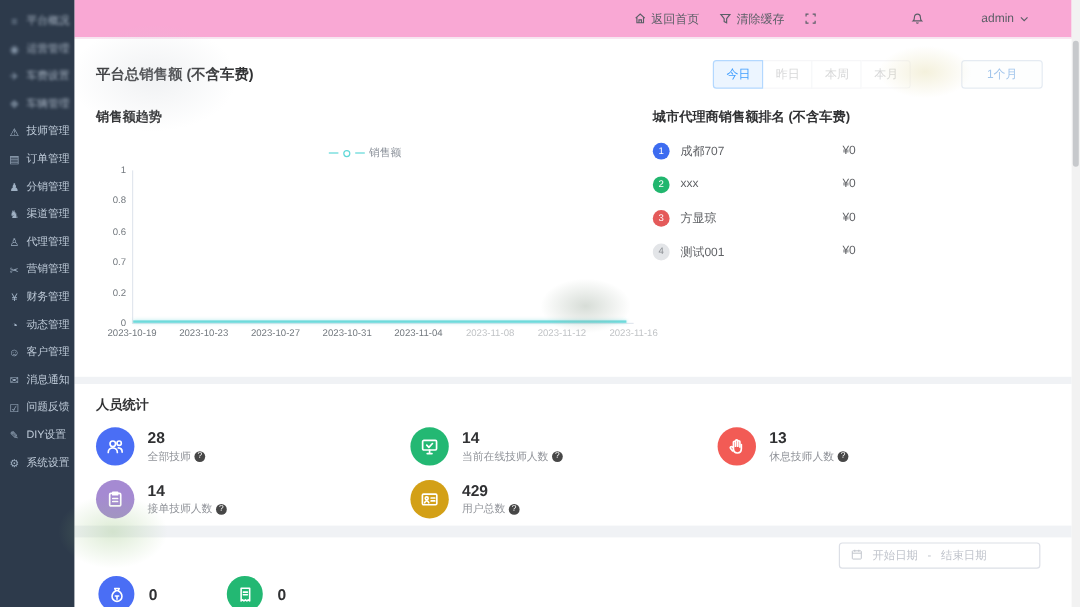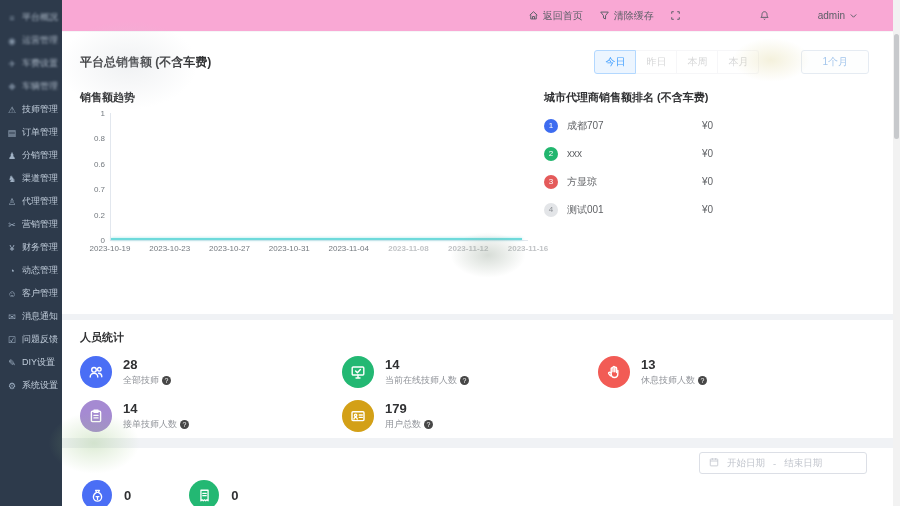--- a/index.html
+++ b/index.html
@@ -44,21 +44,21 @@
   .panel-title { font-size:11px; font-weight:bold; color:#303133; }
   .legend { display:flex; align-items:center; justify-content:center; gap:4px; margin-top:16px; }
   .legend .lseg { width:8px; height:1.5px; background:#5fd8d8; }
   .legend .ldot { width:6px; height:6px; border:1.5px solid #5fd8d8; border-radius:50%; background:#fff; }
   .legend .ltext { font-size:9px; color:#8a9099; }
   .plot { position:relative; margin:8px 0 0 30px; height:128px; border-left:1px solid #e2e7ee; border-bottom:1px solid #e2e7ee; }
   .ytick { position:absolute; left:-30px; width:24px; text-align:right; font-size:8px; color:#73797f; transform:translateY(-50%); }
   .dataline { position:absolute; left:0; right:6px; bottom:0; height:2px; background:#6edadb; box-shadow:0 0 3px rgba(110,218,219,.7); }
   .xticks { position:relative; margin-left:30px; height:14px; margin-top:3px; }
   .xtick { position:absolute; transform:translateX(-50%); font-size:8px; color:#73797f; white-space:nowrap; }
-  .xtick.washed { opacity:.45;font-weight:bold; }
+  .xtick.washed { opacity:.45; }
 
   
   .ranking { position:absolute; left:482px; top:58px; right:30px; }
   .rank-row { position:relative; display:flex; align-items:center; height:15px; margin-top:13px; }
   .badge { width:14px; height:14px; border-radius:50%; color:#fff; font-size:8px; display:flex; align-items:center; justify-content:center; flex:none; }
   .b1{background:#3d6cf0;} .b2{background:#21b66e;} .b3{background:#e45a5a;}
   .b4{background:#e3e5e8; color:#8c8f94;}
   .rank-name { margin-left:9px; font-size:10px; color:#606266; }
   .rank-amt { position:absolute; left:158px; font-size:10px; color:#606266; }
 
@@ -218,20 +218,26 @@
   <div class="ranges">
     <button class="rbtn active">今日</button>
     <button class="rbtn washed">昨日</button>
     <button class="rbtn washed">本周</button>
     <button class="rbtn washed last">本月</button>
     <button class="month-btn">1个月</button>
   </div>
 
   <div class="trend">
     <div class="panel-title">销售额趋势</div>
+    <div class="legend">
+      <span class="lseg"></span>
+        <span class="ldot"></span>
+        <span class="lseg"></span>
+      <span class="ltext">销售额</span>
+    </div>
     <div class="plot">
       <span class="ytick" style="top:0%">1</span>
       <span class="ytick" style="top:20%">0.8</span>
       <span class="ytick" style="top:40%">0.6</span>
       <span class="ytick" style="top:60%">0.7</span>
       <span class="ytick" style="top:80%">0.2</span>
       <span class="ytick" style="top:100%">0</span>
       <div class="dataline"></div>
     </div>
     <div class="xticks">
@@ -345,21 +351,21 @@
 
     <div class="stat">
       <span class="scircle c-gold">
         <svg viewBox="0 0 16 16">
             <rect x="2" y="3.8" width="12" height="8.8" rx="1"></rect>
             <circle cx="5.6" cy="7.3" r="1.2"></circle>
             <path d="M3.9 11c.3-1 .9-1.6 1.7-1.6s1.4.6 1.7 1.6M9.3 7h3M9.3 9.4h3"></path>
           </svg>
       </span>
       <div>
-        <div class="sval">179</div>
+        <div class="sval">429</div>
         <div class="slabel">
             <span>用户总数</span>
             <span class="qmark">?</span>
           </div>
       </div>
     </div>
 
     <div></div>
   </div>
 </div>

